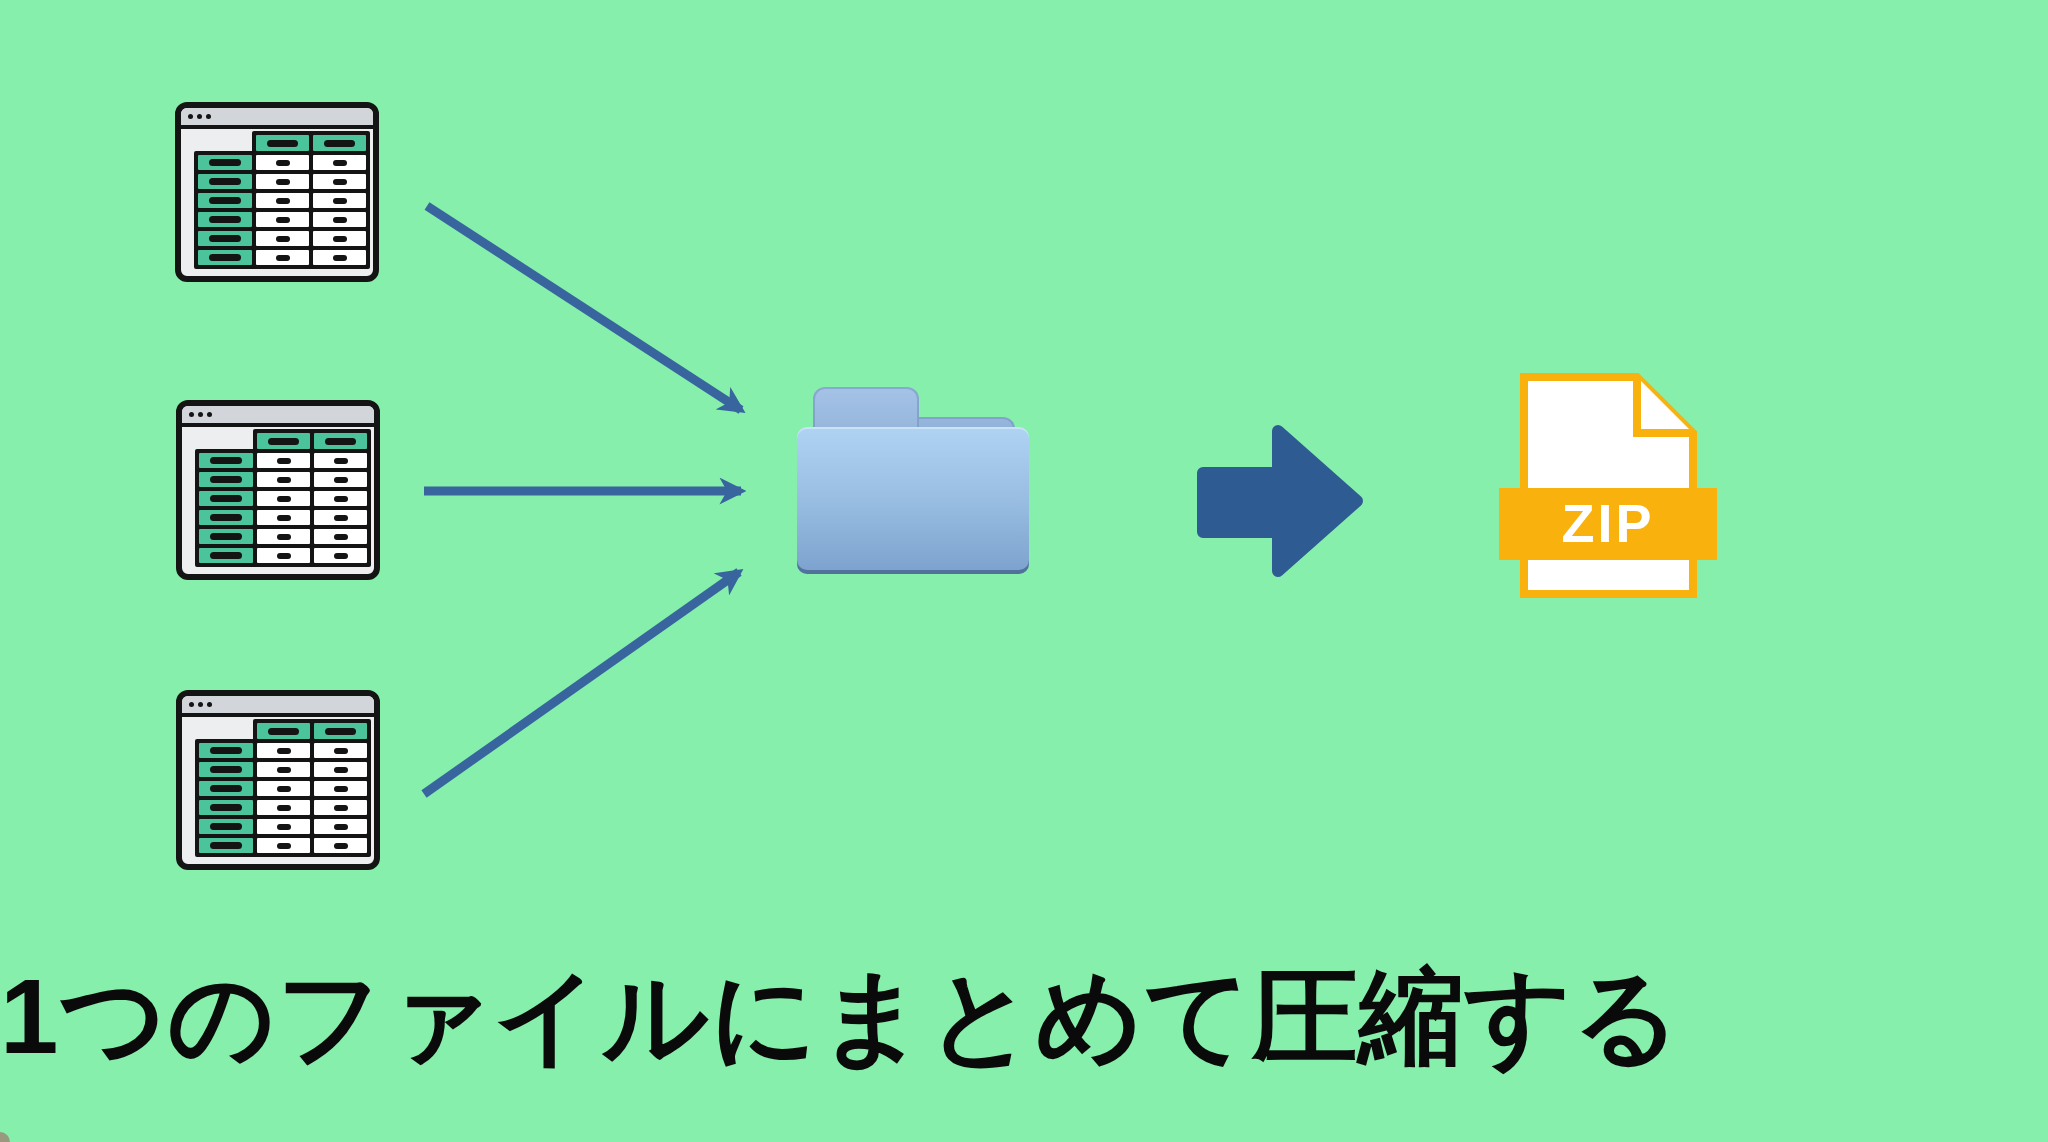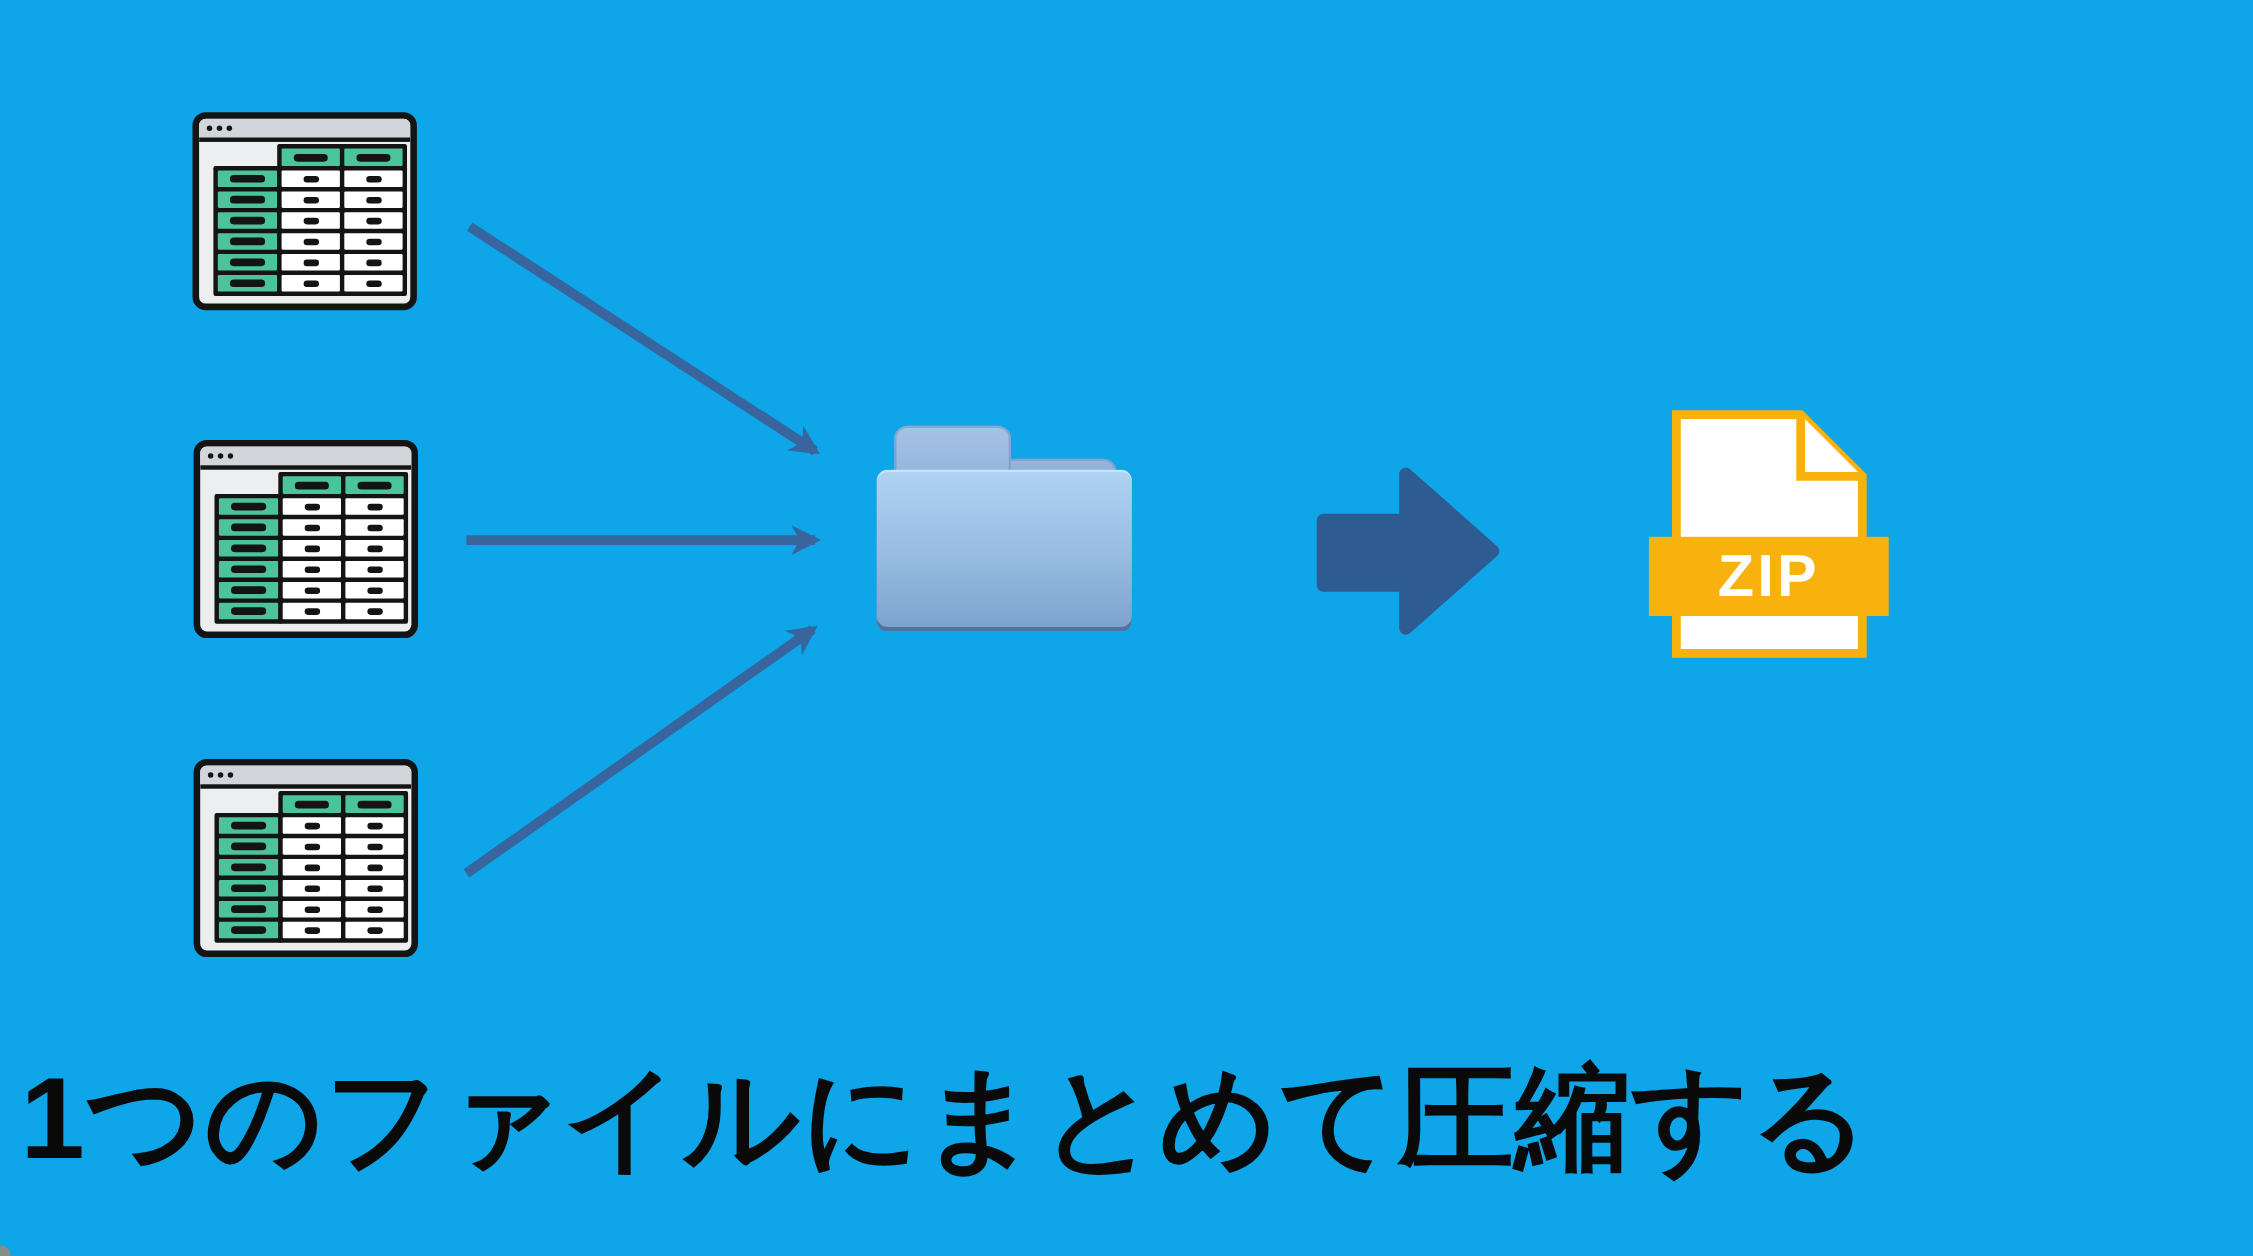--- a/index.html
+++ b/index.html
@@ -1,17 +1,17 @@
 <!DOCTYPE html>
 <html><head>
 <meta charset="utf-8">
 <style>
   html,body{margin:0;padding:0;background:#ffffff;}
   .canvas{
-    position:relative;width:2048px;height:1142px;background:#0ea5e9;
+    position:relative;width:2048px;height:1142px;background:#86efac;
     overflow:hidden;font-family:"Liberation Sans","DejaVu Sans",sans-serif;
   }
 
   
   .sheet-icon{
     position:absolute;width:204px;height:180px;box-sizing:border-box;
     border:6px solid #141414;border-radius:12px;background:#ECEEEF;overflow:hidden;
   }
   .sheet-titlebar{
     height:17px;background:#D2D5D9;border-bottom:4px solid #141414;
@@ -51,21 +51,21 @@
   }
 
   
   .arrows-overlay{position:absolute;left:0;top:0;width:2048px;height:1142px;pointer-events:none;}
   .block-arrow-svg{position:absolute;left:1195px;top:418px;}
   .zip-svg{position:absolute;left:1466px;top:360px;}
   .zip-label{font-family:"Liberation Sans","DejaVu Sans",sans-serif;font-weight:bold;letter-spacing:3px;}
 
   
   .caption{
-    position:absolute;left:0;top:948px;width:1700px;text-align:right;
+    position:absolute;left:0;top:948px;width:1700px;text-align:left;
     font-size:105px;font-weight:900;color:#0A0A0A;letter-spacing:1px;white-space:nowrap;
   }
 
   
   .corner-sliver{
     position:absolute;left:-10px;top:1132px;width:20px;height:20px;border-radius:50%;
     background:#9b8a77;opacity:.85;
   }
 </style>
 </head>

